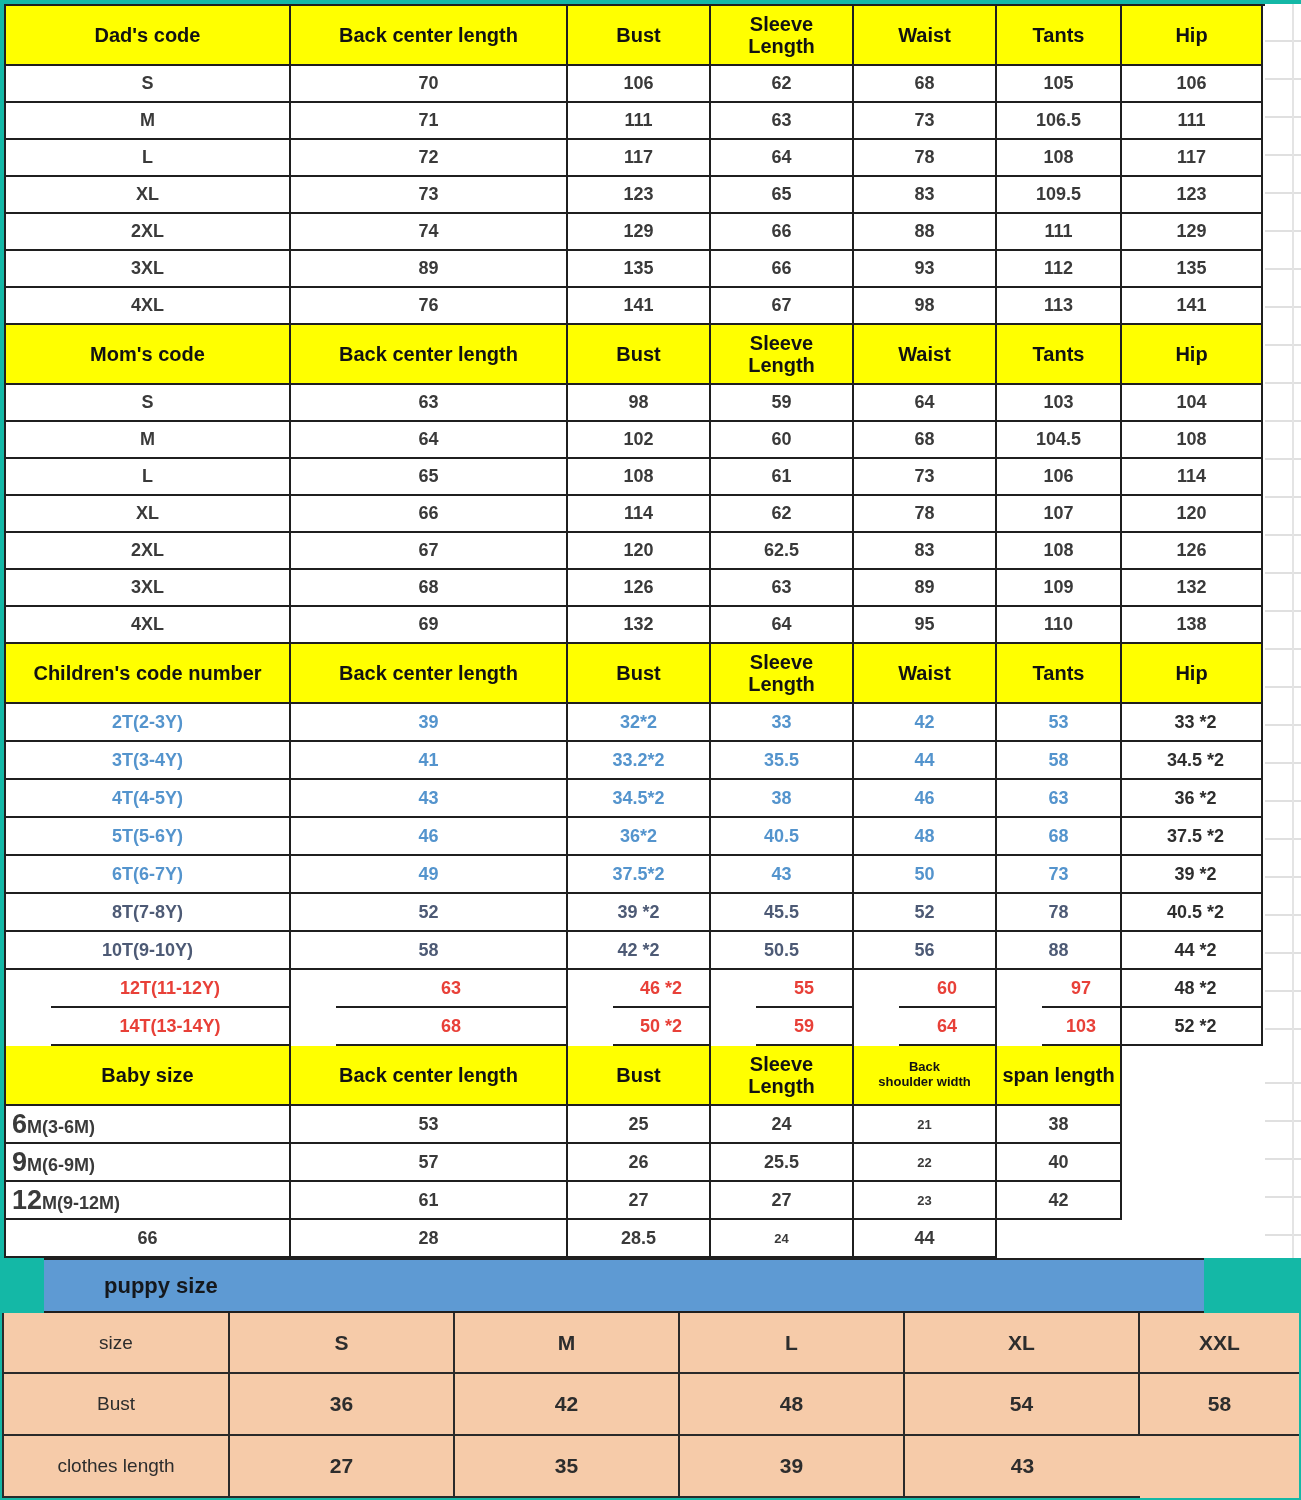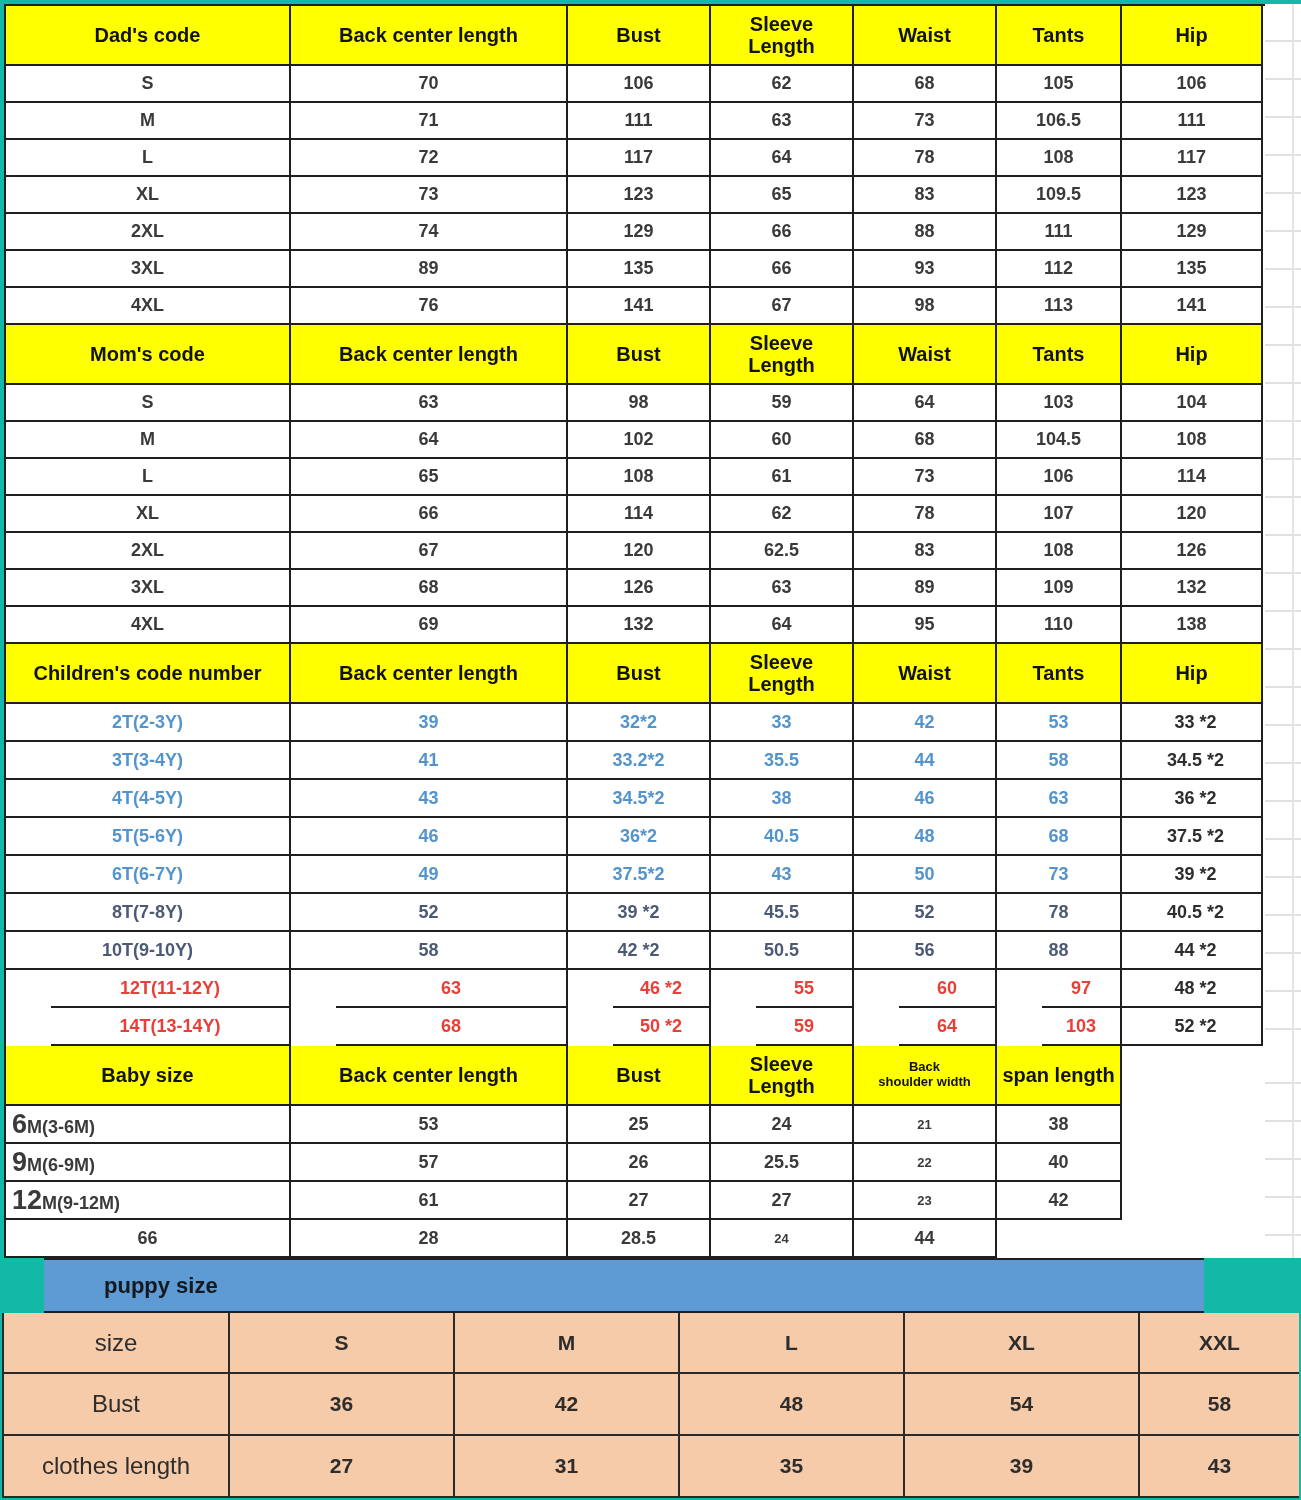--- a/index.html
+++ b/index.html
@@ -57,21 +57,21 @@
     display:grid;grid-template-columns:226px 225px 225px 225px 235px 1fr;
     grid-template-rows:61px 62px 62px;
     background:var(--peach,#f6cba9);
     border-left:2px solid #2a2a2a;
   }
   .pcell{
     box-sizing:border-box;border-right:2px solid #2a2a2a;border-bottom:2px solid #2a2a2a;
     display:flex;align-items:center;justify-content:center;color:#2d2d2d;
   }
   .pcell.last-col{border-right:0;}
-  .plabel{font-size:24px;font-weight:500;}
+  .plabel{font-size:19px;font-weight:500;}
   .pval{font-size:21px;font-weight:700;}
 </style>
 </head>
 <body>
 
 <div class="page" data-name="size-chart-page">
   <div class="grid-strip strip-right" data-name="spreadsheet-gridlines-right"></div>
   <div class="grid-strip strip-baby" data-name="spreadsheet-gridlines-baby-right"></div>
   <div class="vline-outer" data-name="spreadsheet-gridline-vertical"></div>
 
@@ -320,18 +320,17 @@
       <div class="pcell pval" data-name="puppy-size-XL">XL</div>
       <div class="pcell pval last-col" data-name="puppy-size-XXL">XXL</div>
       <div class="pcell plabel" data-name="puppy-row-label-Bust">Bust</div>
       <div class="pcell pval" data-name="puppy-Bust-S">36</div>
       <div class="pcell pval" data-name="puppy-Bust-M">42</div>
       <div class="pcell pval" data-name="puppy-Bust-L">48</div>
       <div class="pcell pval" data-name="puppy-Bust-XL">54</div>
       <div class="pcell pval last-col" data-name="puppy-Bust-XXL">58</div>
       <div class="pcell plabel" data-name="puppy-row-label-clothes-length">clothes length</div>
       <div class="pcell pval" data-name="puppy-clothes-length-S">27</div>
-      <div class="pcell pval" data-name="puppy-clothes-length-M">31</div>
       <div class="pcell pval" data-name="puppy-clothes-length-L">35</div>
       <div class="pcell pval" data-name="puppy-clothes-length-XL">39</div>
       <div class="pcell pval last-col" data-name="puppy-clothes-length-XXL">43</div>
     </div>
 </div>
 
 </body></html>

